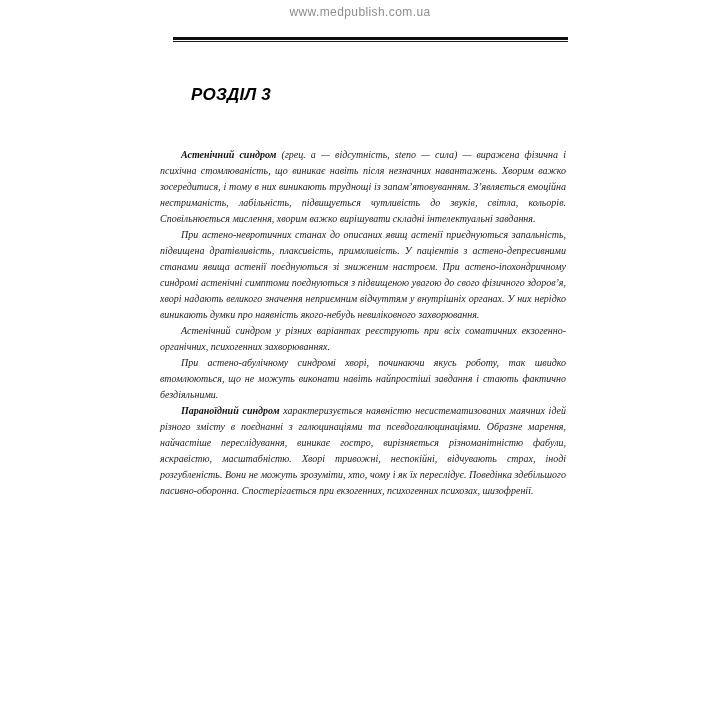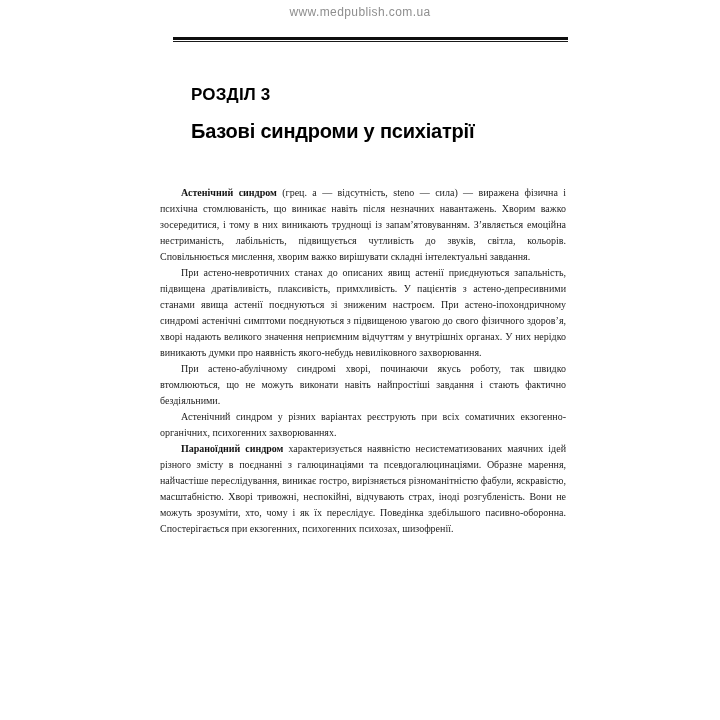--- a/index.html
+++ b/index.html
@@ -39,20 +39,21 @@
   .rule-thin {
     height: 1px;
     background: #1a1a1a;
     margin-top: 1px;
   }
   .content {
     position: absolute;
     left: 160px;
     top: 85px;
     width: 406px;
+    font-style: italic;
   }
   .chapter-label {
     margin-left: 31px;
     font-family: "Liberation Sans", sans-serif;
     font-weight: 700;
     font-size: 17px;
     line-height: 20px;
     letter-spacing: 0.2px;
     color: #000000;
   }
@@ -111,27 +112,26 @@
 
   <div class="rule">
     <div class="rule-thick"></div>
     <div class="rule-thin"></div>
   </div>
 
   <div class="content">
 
     <div class="chapter-label">РОЗДІЛ 3</div>
 
-    <h1 class="chapter-title">Базові синдроми у психіатрії</h1>
 
     <div class="bodytext">
       <p><b>Астенічний синдром</b><span> (грец. а — відсутність, steno — сила) — виражена фізична і психічна стомлюваність, що виникає навіть після незначних навантажень. Хворим важко зосередитися, і тому в них виникають труднощі із запам’ятовуванням. З’являється емоційна нестриманість, лабільність, підвищується чутливість до звуків, світла, кольорів. Сповільнюється мислення, хворим важко вирішувати складні інтелектуальні завдання.</span></p>
       <p><b></b><span>При астено-невротичних станах до описаних явищ астенії приєднуються запальність, підвищена дратівливість, плаксивість, примхливість. У пацієнтів з астено-депресивними станами явища астенії поєднуються зі зниженим настроєм. При астено-іпохондричному синдромі астенічні симптоми поєднуються з підвищеною увагою до свого фізичного здоров’я, хворі надають великого значення неприємним відчуттям у внутрішніх органах. У них нерідко виникають думки про наявність якого-небудь невиліковного захворювання.</span></p>
+      <p><b></b><span>Астенічний синдром у різних варіантах реєструють при всіх соматичних екзогенно-органічних, психогенних захворюваннях.</span></p>
       <p><b></b><span>При астено-абулічному синдромі хворі, починаючи якусь роботу, так швидко втомлюються, що не можуть виконати навіть найпростіші завдання і стають фактично бездіяльними.</span></p>
-      <p><b></b><span>Астенічний синдром у різних варіантах реєструють при всіх соматичних екзогенно-органічних, психогенних захворюваннях.</span></p>
       <p><b>Параноїдний синдром</b><span> характеризується наявністю несистематизованих маячних ідей різного змісту в поєднанні з галюцинаціями та псевдогалюцинаціями. Образне марення, найчастіше переслідування, виникає гостро, вирізняється різноманітністю фабули, яскравістю, масштабністю. Хворі тривожні, неспокійні, відчувають страх, іноді розгубленість. Вони не можуть зрозуміти, хто, чому і як їх переслідує. Поведінка здебільшого пасивно-оборонна. Спостерігається при екзогенних, психогенних психозах, шизофренії.</span></p>
     </div>
 
   </div>
 
   <div class="page-number">46</div>
 
   <div class="copyright">Матеріал захищений авторським правом</div>
 
 </div>

